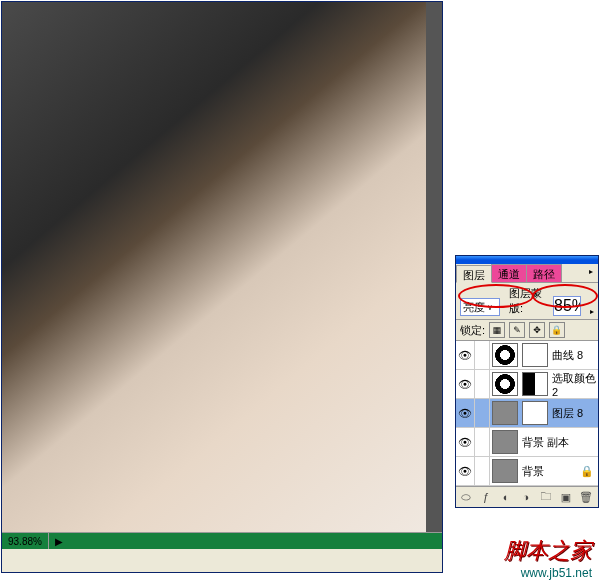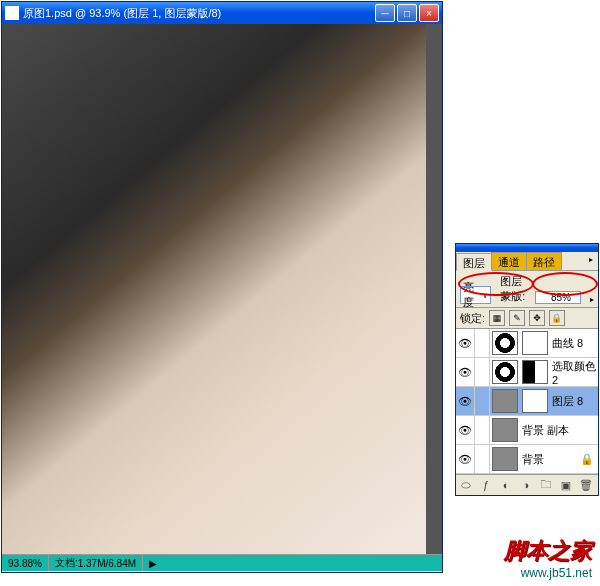--- a/index.html
+++ b/index.html
@@ -6,25 +6,25 @@
 .window{position:absolute;border:1px solid #0a246a;background:#ece9d8}
 .titlebar{background:linear-gradient(180deg,#3a95ff 0%,#0050e0 50%,#0050e0 100%);color:#fff;height:22px;display:flex;align-items:center;padding:0 3px;font-size:11px}
 .titlebar .icon{width:14px;height:14px;background:#fff;margin-right:4px;flex:0 0 14px}
 .titlebar .title{flex:1;white-space:nowrap;overflow:hidden;text-overflow:ellipsis}
 .winbtns{display:flex;gap:2px}
 .winbtn{width:18px;height:16px;background:linear-gradient(180deg,#6fa0e8,#2a64c8);border:1px solid #fff;border-radius:2px;color:#fff;font-size:10px;display:flex;align-items:center;justify-content:center;cursor:pointer}
 .winbtn.close{background:linear-gradient(180deg,#f08080,#c83020)}
 #main{left:1px;top:1px;width:440px;height:570px}
 #main .canvas-area{position:relative;background:#555;height:530px;display:flex;align-items:flex-start;justify-content:flex-start;overflow:hidden}
 #main .photo{width:424px;height:530px;background:linear-gradient(140deg,#4a4a4a 0%,#2a2a2a 30%,#5a4a3a 40%,#d8c8b8 55%,#e8d8c8 70%,#f0e8e0 100%);position:relative}
-.status{height:16px;background:#14b8a6;border-top:1px solid #999;display:flex;align-items:center;font-size:10px}
+.status{height:16px;background:#15803d;border-top:1px solid #999;display:flex;align-items:center;font-size:10px}
 .status .cell{border-right:1px solid #999;padding:0 6px;height:100%;display:flex;align-items:center}
-#layers{left:455px;top:243px;width:142px}
+#layers{left:455px;top:255px;width:142px}
 .tabs{display:flex;background:#ece9d8;height:18px;border-bottom:1px solid #999;font-size:11px}
-.tab{padding:2px 6px 0;border:1px solid #999;border-bottom:none;margin-right:-1px;background:#eab308;cursor:pointer}
+.tab{padding:2px 6px 0;border:1px solid #999;border-bottom:none;margin-right:-1px;background:#ec4899;cursor:pointer}
 .tab.active{background:#ece9d8;border-bottom:1px solid #ece9d8;position:relative;top:1px}
 .miniarrow{margin-left:auto;width:14px;height:14px;display:flex;align-items:center;justify-content:center;cursor:pointer;font-size:8px}
 .layer-opts{padding:3px 4px;display:flex;align-items:flex-end;gap:9px;font-size:11px;border-bottom:1px solid #999;position:relative}
 .dropdown{border:1px solid #7a96df;background:#fff;height:16px;display:flex;align-items:center;padding:0 2px;font-size:11px}
 .dropdown .arrow{margin-left:2px;font-size:8px;color:#333}
 .red-circle1{position:absolute;left:2px;top:1px;width:72px;height:20px;border:2px solid #d00;border-radius:50%;pointer-events:none}
 .red-circle2{position:absolute;right:0px;top:1px;width:62px;height:20px;border:2px solid #d00;border-radius:50%;pointer-events:none}
 .lock-row{padding:2px 4px;display:flex;align-items:center;gap:4px;font-size:11px;border-bottom:1px solid #999}
 .lock-row .lockicon{width:14px;height:14px;border:1px solid #888;display:flex;align-items:center;justify-content:center;font-size:9px;cursor:pointer}
 .layers-list{background:#fff;max-height:180px;overflow:hidden}
@@ -33,46 +33,33 @@
 .vis{width:18px;text-align:center;border-right:1px solid #ccc;cursor:pointer;font-size:11px;height:100%;display:flex;align-items:center;justify-content:center}
 .link{width:14px;border-right:1px solid #ccc;height:100%}
 .thumb{width:24px;height:22px;border:1px solid #666;margin:0 2px;flex:0 0 24px;background:#888}
 .thumb.wh{background:#fff}
 .thumb.mask{background:linear-gradient(90deg,#000 50%,#fff 50%)}
 .thumb.adj{background:radial-gradient(circle,#fff 30%,#000 31%,#000 60%,#fff 61%)}
 .lname{flex:1;padding-left:2px}
 .panel-footer{height:20px;background:#ece9d8;border-top:1px solid #999;display:flex;align-items:center;padding:0 2px;gap:4px}
 .foot-icon{width:16px;height:16px;display:flex;align-items:center;justify-content:center;font-size:11px;cursor:pointer;color:#444}
 .watermark{position:absolute;right:8px;bottom:6px;display:flex;flex-direction:column;align-items:flex-end}
-.watermark .cn{font-family:KaiTi,SimSun;font-size:22px;font-weight:bold;font-style:italic;color:#c00;text-shadow:1px 1px 0 #600}
+.watermark .cn{font-family:KaiTi,SimSun;font-size:22px;font-weight:normal;font-style:italic;color:#c00;text-shadow:1px 1px 0 #600}
 .watermark .en{font-size:12px;color:#066}
-.opinput{width:26px;border:1px solid #7a96df;background:#fff;text-align:right;font-size:10px;padding:0 9px}
+.opinput{width:26px;border:1px solid #7a96df;background:#fff;text-align:right;font-size:16px;padding:0 0}
 </style>
 </head>
 <body>
 
 <div id="main" class="window">
-  <div class="titlebar">
-    <span class="icon"></span>
-    <span class="title">原图1.psd @ 93.9% (图层 1, 图层蒙版/8)</span>
-    <div class="winbtns">
-      <div class="winbtn">─</div>
-      <div class="winbtn">□</div>
-      <div class="winbtn close">×</div>
-    </div>
-  </div>
   <div class="canvas-area">
     <div class="photo"></div>
   </div>
   <div class="status">
     <div class="cell">93.88%</div>
-    <div class="cell">
-      <span>文档:</span>
-      <span>1.37M/6.84M</span>
-    </div>
     <div class="cell" style="flex:1;border:none">▶</div>
   </div>
 </div>
 
 <div id="layers" class="window">
   <div class="titlebar" style="height:8px;padding:0"></div>
   <div class="tabs">
     <div class="tab active">图层</div>
     <div class="tab">通道</div>
     <div class="tab">路径</div>

